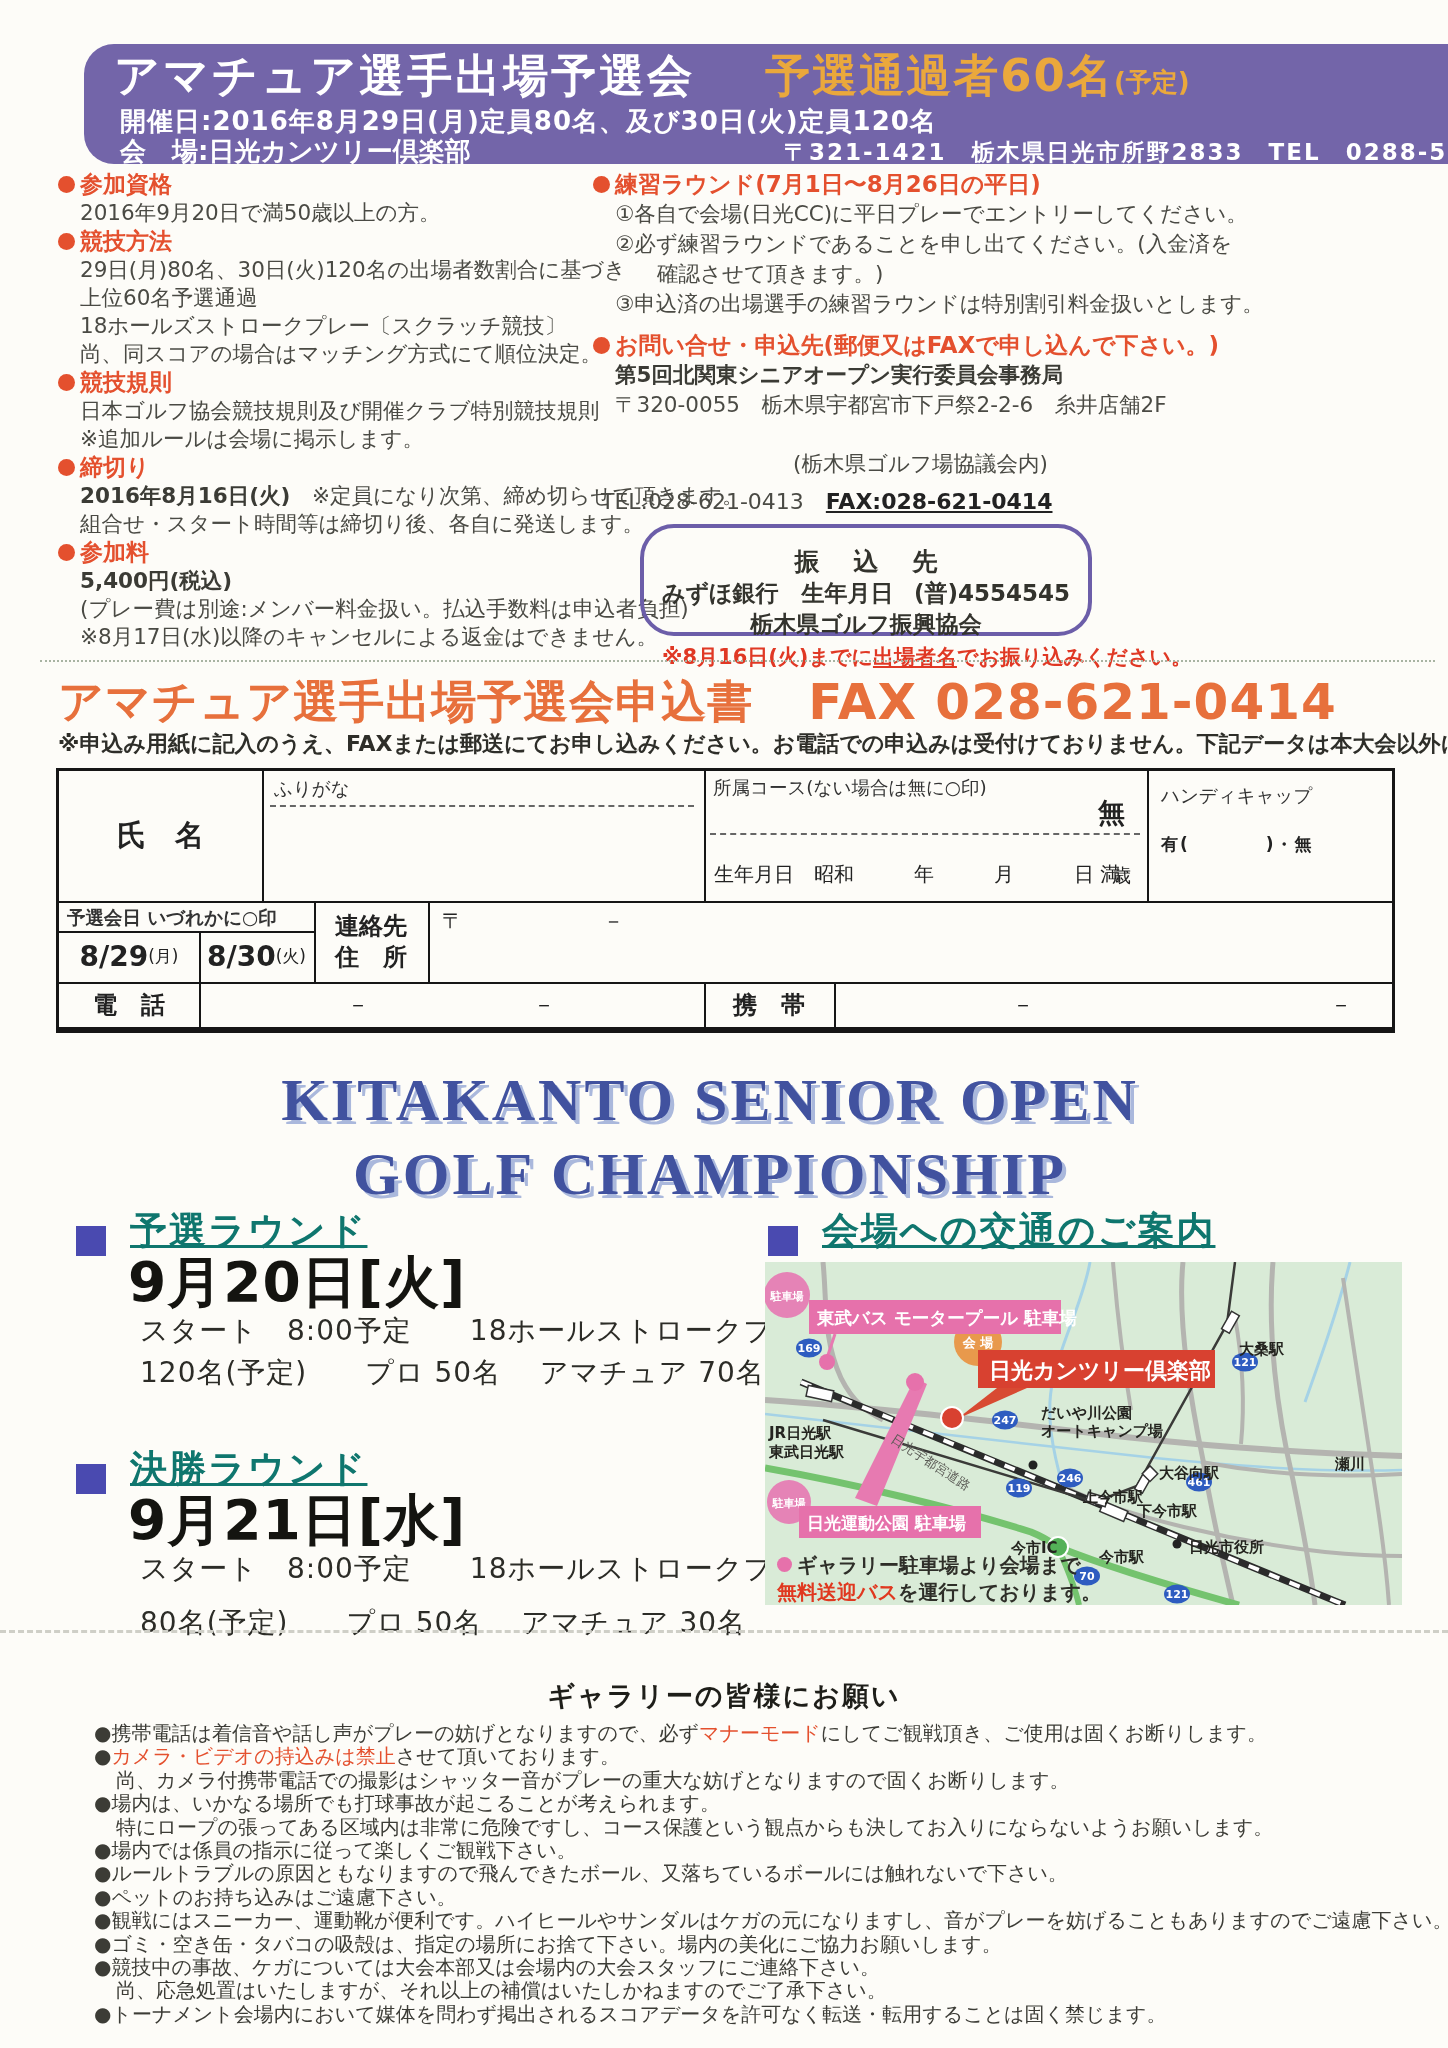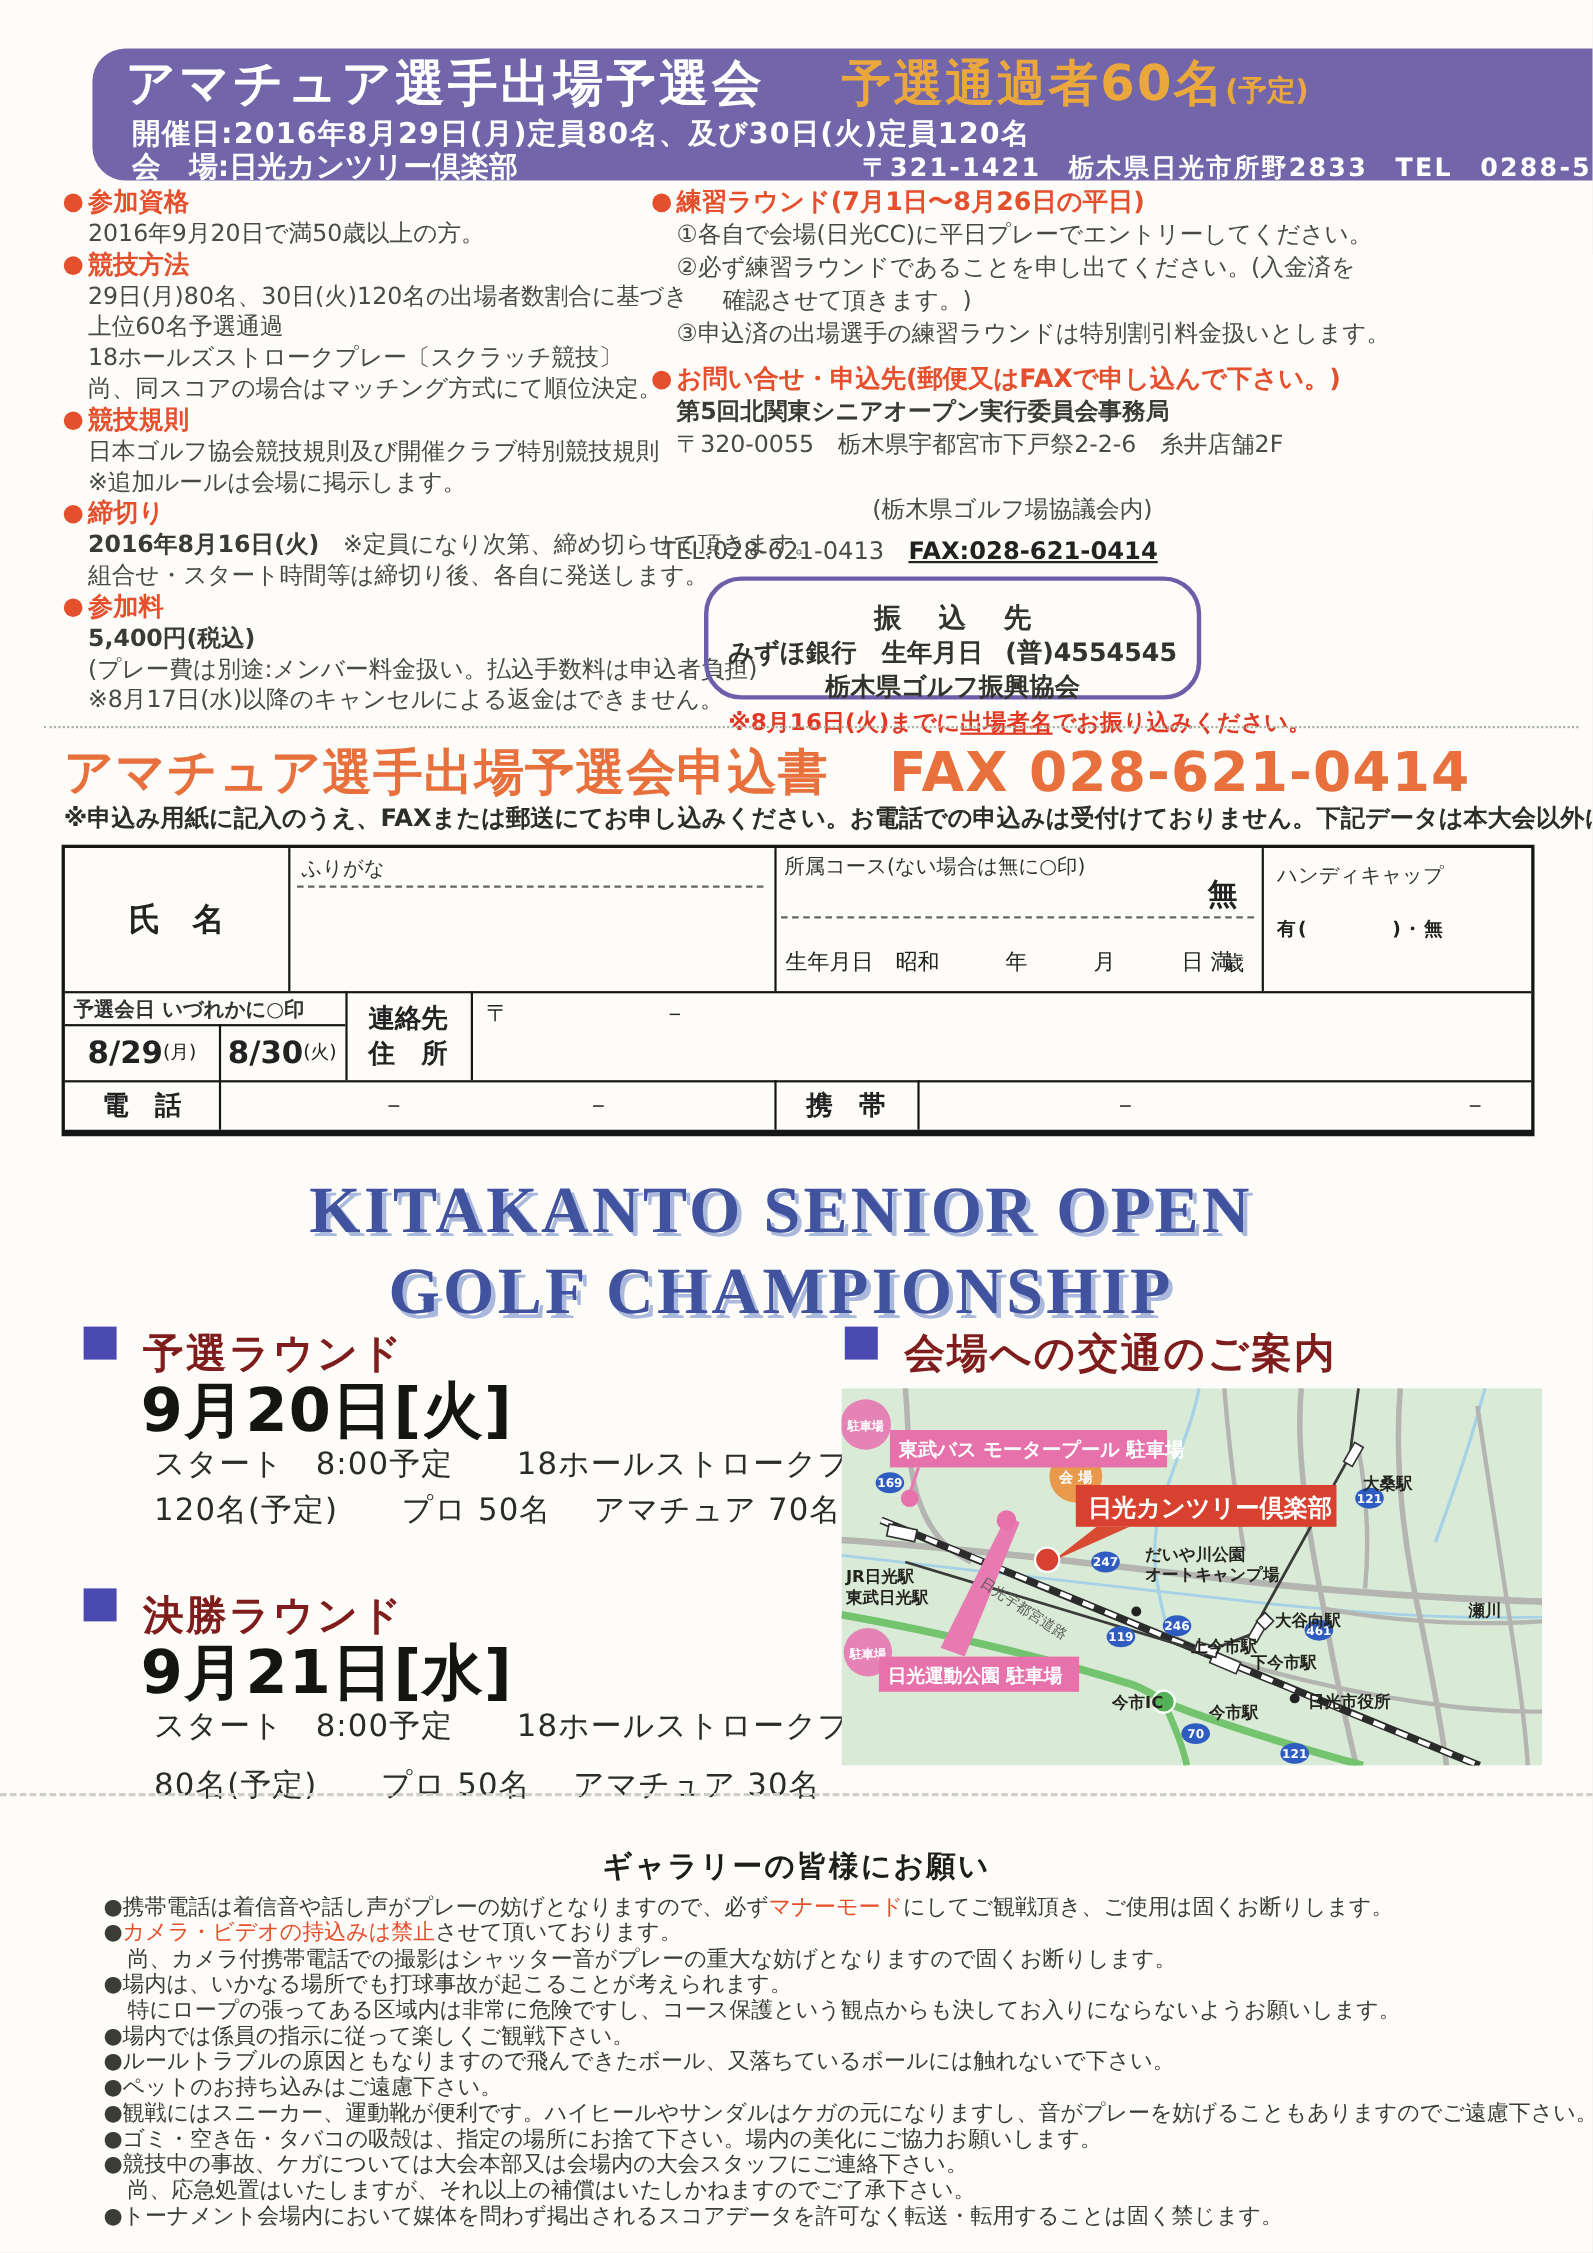--- a/index.html
+++ b/index.html
@@ -68,22 +68,22 @@
   .ft-center{display:flex;align-items:center;justify-content:center;font-size:24px;font-weight:600;color:#222;}
   .ft-dash{position:absolute;top:8px;font-size:22px;color:#222;}
 
   
   .mt{position:absolute;left:0;width:1420px;text-align:center;
       font-family:"Liberation Serif","DejaVu Serif",serif;font-weight:700;color:#41529f;
       letter-spacing:3px;font-size:60px;white-space:nowrap;text-shadow:4px 4px 0 #aab8dc;}
   .mt1{top:1066px;}
   .mt2{top:1140px;}
 
-  .round-head{position:absolute;display:flex;align-items:flex-start;font-size:37px;font-weight:800;
-              color:#7f1d1d;letter-spacing:2px;white-space:nowrap;}
+  .round-head{position:absolute;display:flex;align-items:flex-end;font-size:37px;font-weight:800;
+              color:#0f766e;letter-spacing:2px;white-space:nowrap;text-decoration:underline;}
   .bsq{width:30px;height:30px;background:#4a4ab0;margin-right:24px;flex:none;}
   .rdate{position:absolute;font-size:55px;font-weight:900;color:#141410;letter-spacing:1px;white-space:nowrap;}
   .rline{position:absolute;font-size:28px;color:#2c2c27;letter-spacing:1px;white-space:nowrap;}
 
   
   .map{position:absolute;left:765px;top:1262px;width:637px;height:343px;}
   .map svg{display:block;}
   svg text{font-family:"DejaVu Sans","Liberation Sans",sans-serif;}
   .shuttle{position:absolute;left:12px;top:290px;font-size:20px;font-weight:700;color:#2e2e28;line-height:27px;white-space:nowrap;}
   .pin-dot{display:inline-block;width:15px;height:15px;border-radius:50%;background:#e671ab;margin-right:5px;}
@@ -377,20 +377,24 @@
         <text x="570" y="207">瀬川</text>
         <text x="318" y="240">上今市駅</text>
         <text x="372" y="254">下今市駅</text>
         <text x="394" y="216">大谷向駅</text>
         <text x="246" y="291">今市IC</text>
         <text x="334" y="300">今市駅</text>
         <text x="424" y="290">日光市役所</text>
       </g>
       <text x="118" y="196" font-size="13" fill="#5a5a55" transform="rotate(33 150 200)">日光宇都宮道路</text>
     </svg>
+    <div class="shuttle">
+      <div><span class="pin-dot"></span><span>ギャラリー駐車場より会場まで</span></div>
+      <div><span class="shuttle-em">無料送迎バス</span><span>を運行しております。</span></div>
+    </div>
   </div>
 
   <div class="cut"></div>
 
   <div class="g-title">ギャラリーの皆様にお願い</div>
   <div class="g-list">
     <div class="g-item"><span>●携帯電話は着信音や話し声がプレーの妨げとなりますので、必ず</span><span class="g-em">マナーモード</span><span>にしてご観戦頂き、ご使用は固くお断りします。</span></div>
     <div class="g-item"><span>●</span><span class="g-em">カメラ・ビデオの持込みは禁止</span><span>させて頂いております。</span></div>
     <div class="g-item g-ind">尚、カメラ付携帯電話での撮影はシャッター音がプレーの重大な妨げとなりますので固くお断りします。</div>
     <div class="g-item">●場内は、いかなる場所でも打球事故が起こることが考えられます。</div>

